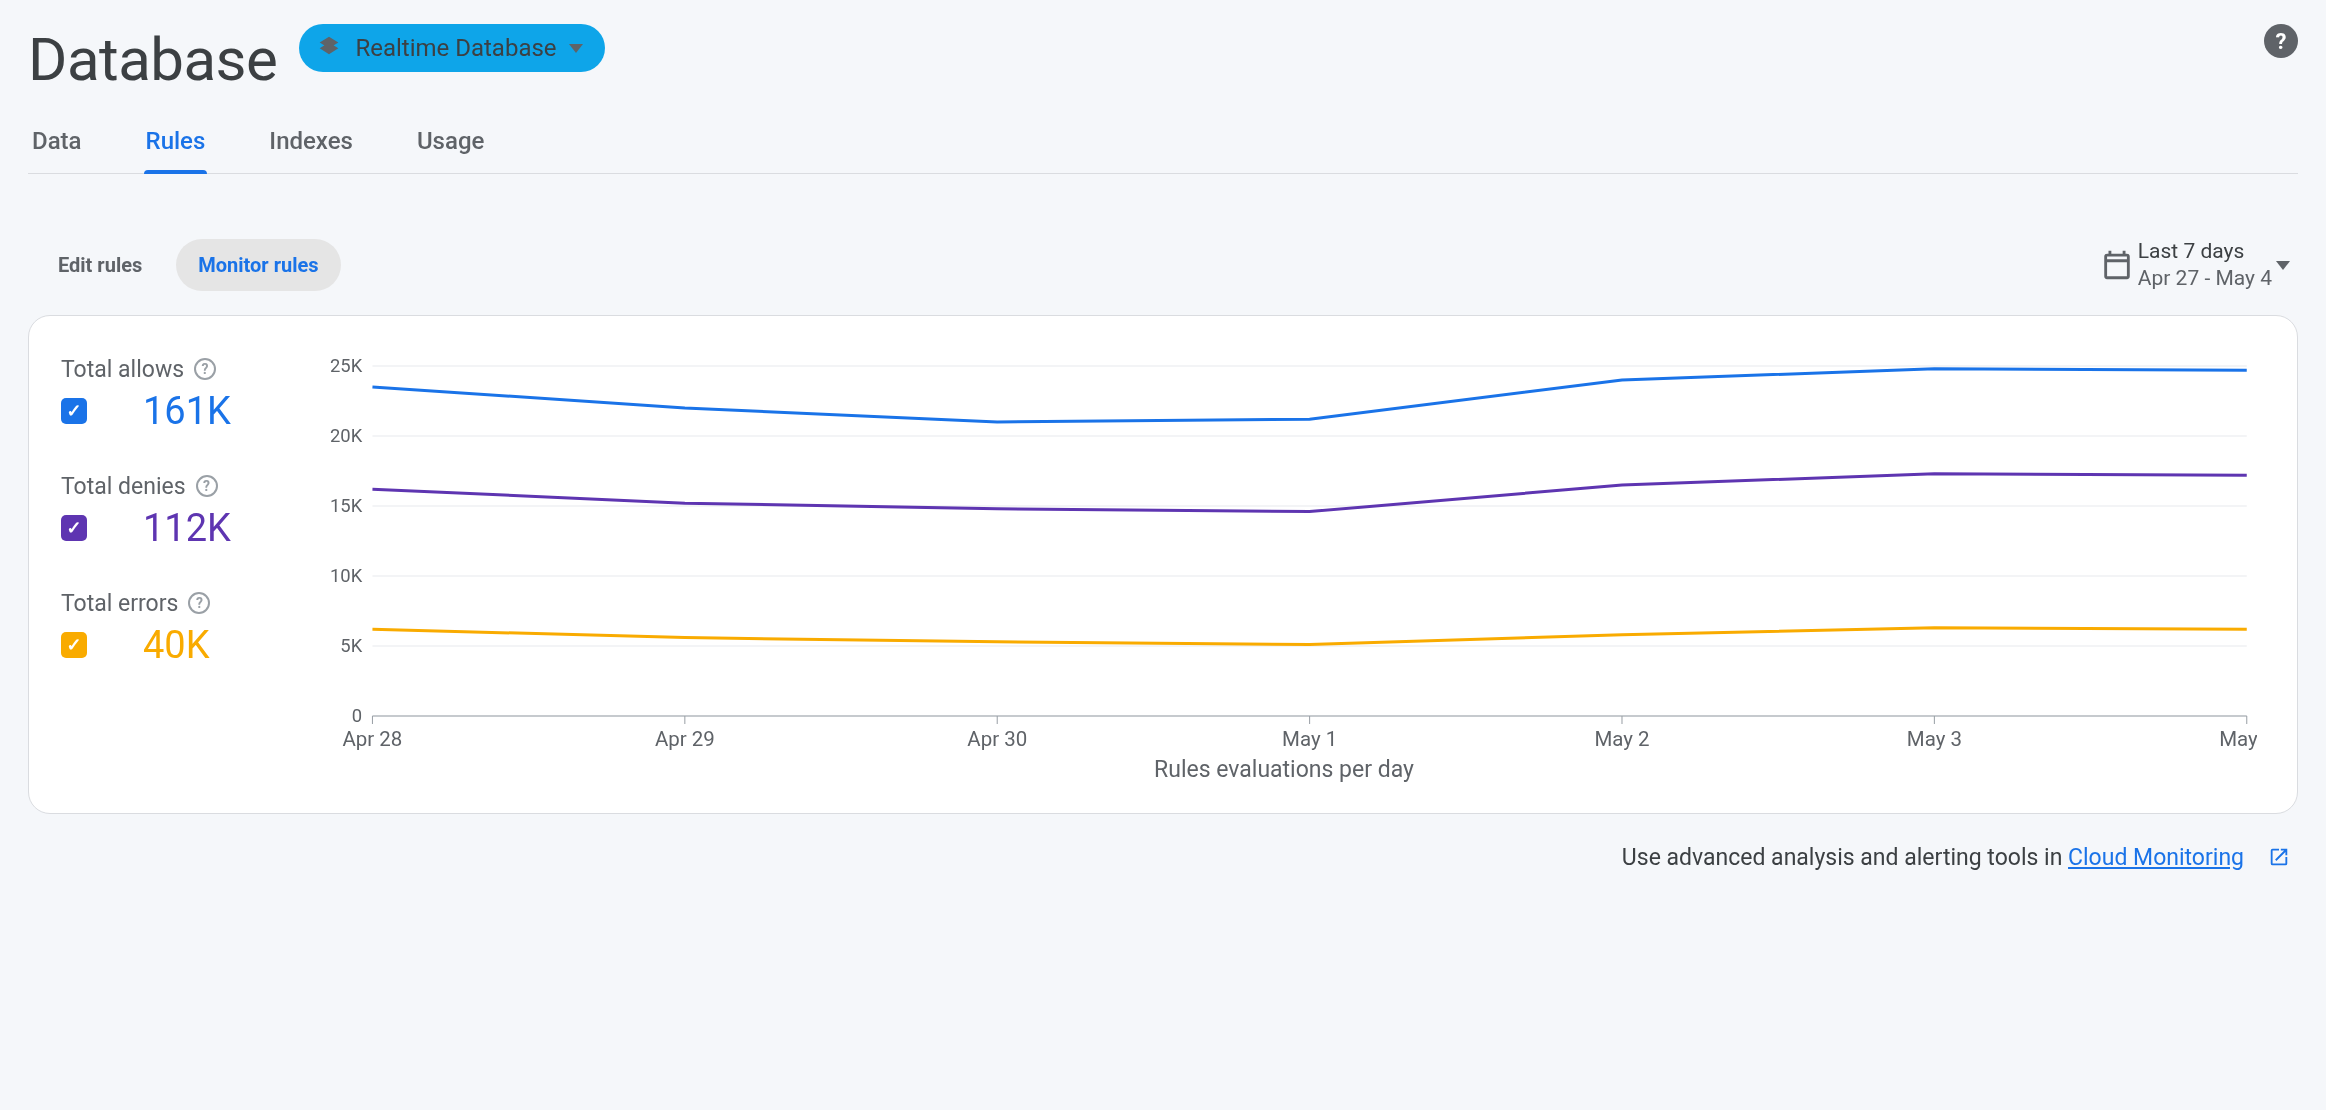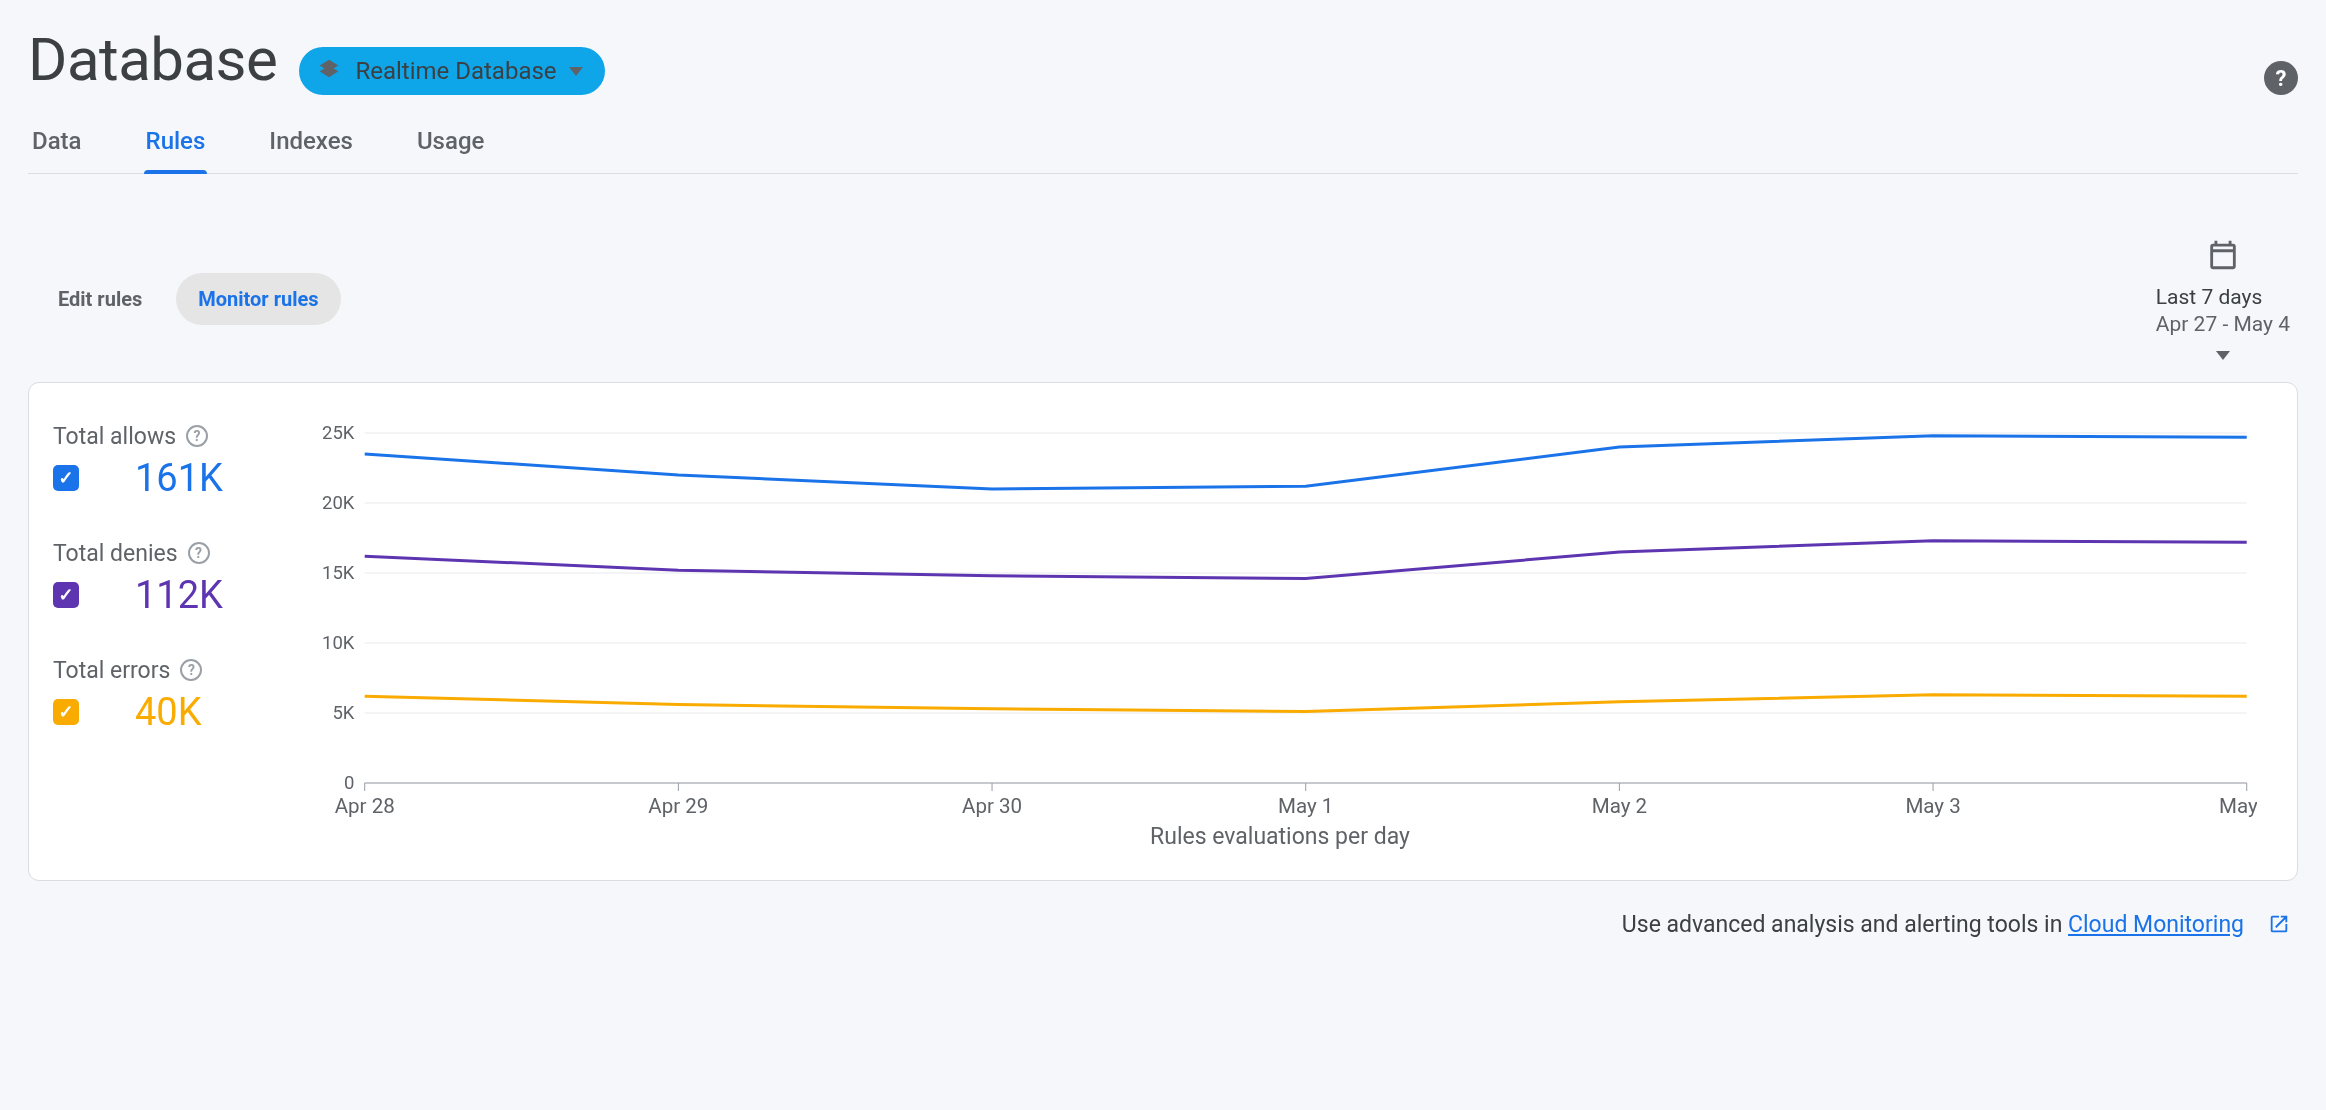--- a/index.html
+++ b/index.html
@@ -9,21 +9,21 @@
     color: #202124;
     width: 2326px;
     height: 1110px;
     overflow: hidden;
   }
   .page { padding: 0 28px 28px 28px; }
 
   
   .header-row {
     display: flex;
-    align-items: flex-end;
+    align-items: flex-start;
     padding: 24px 0 18px 0;
     gap: 22px;
   }
   .page-title {
     font-size: 60px;
     font-weight: 400;
     color: #3c4043;
     letter-spacing: -0.5px;
   }
   .db-pill {
@@ -96,36 +96,35 @@
   }
   .subtab + .subtab { margin-left: 12px; }
   .subtab.active {
     background: #e5e5e5;
     color: #1a73e8;
   }
   .date-picker {
     margin-left: auto;
     display: flex;
     align-items: center;
-    gap: 12px;
-    cursor: pointer;
-    flex-direction: column;
+    gap: 4px;
+    cursor: pointer;
   }
   .date-text { line-height: 1.3; }
   .date-text .d1 { font-size: 21px; color: #3c4043; }
   .date-text .d2 { font-size: 21px; color: #5f6368; }
   .cal-icon { width: 34px; height: 34px; color: #5f6368; }
   .cal-icon svg { width: 100%; height: 100%; fill: currentColor; }
 
   
   .card {
     background: #fff;
     border: 1px solid #dadce0;
-    border-radius: 11px;
-    padding: 40px 40px 30px 24px;
+    border-radius: 22px;
+    padding: 40px 40px 30px 32px;
     display: flex;
     gap: 20px;
   }
   .legend-col { width: 230px; }
   .legend-block { margin-bottom: 40px; }
   .legend-head {
     display: flex; align-items: center; gap: 10px;
     font-size: 23px; color: #5f6368;
     margin-bottom: 6px;
   }

